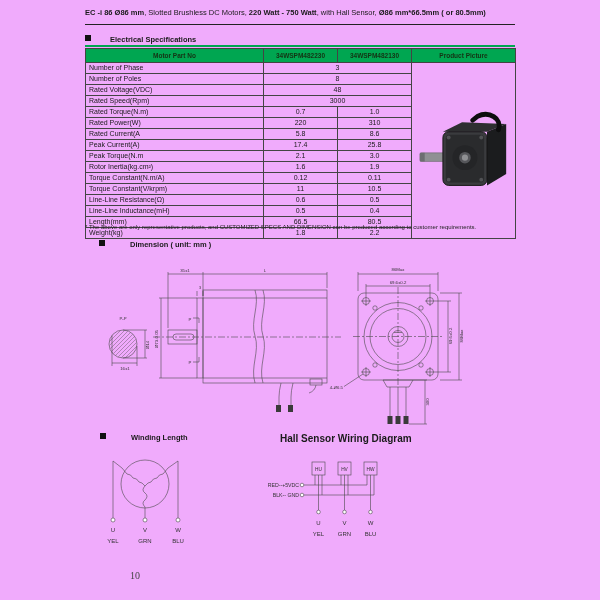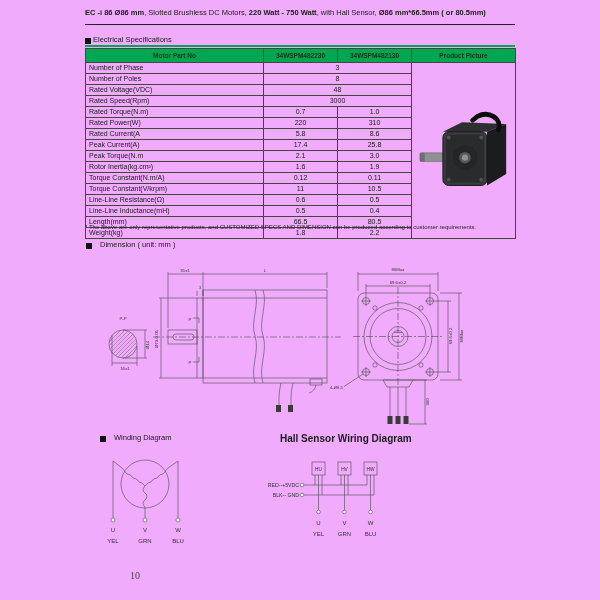--- a/index.html
+++ b/index.html
@@ -4,24 +4,24 @@
 <style>
   html,body{margin:0;padding:0;background:#fff;}
   .page{position:relative;width:600px;height:600px;background:#f0abfc;overflow:hidden;
         font-family:"Liberation Sans",sans-serif;color:#1a1a1a;}
   .abs{position:absolute;}
   
   .doc-title{left:85px;top:8px;width:436px;font-size:7.5px;line-height:1.25;white-space:nowrap;}
   .doc-title .b{font-weight:700;}
   .title-rule{left:85px;top:24px;width:430px;border-top:1.3px solid #222;height:0;}
   
-  .sec-head{display:flex;align-items:flex-end;gap:2px;font-size:7.5px;font-weight:400;}
+  .sec-head{display:flex;align-items:flex-start;gap:19px;font-size:7.5px;font-weight:700;}
   .bullet{width:6px;height:6px;background:#111;display:inline-block;flex:0 0 auto;}
   .head-elec{left:85px;top:35px;}
-  .head-dim{left:86px;top:240px;}
+  .head-dim{left:99px;top:240px;}
   .head-wind{left:100px;top:433px;}
   .head-hall{left:280px;top:433px;font-size:10px;font-weight:700;}
   .green-rule{left:85px;top:45px;width:430px;height:2px;background:#00A651;}
   
   .spec-table{left:85px;top:48px;width:430px;border-collapse:collapse;table-layout:fixed;}
   .spec-table th,.spec-table td{border:1px solid #444;padding:0 3px;line-height:10px;height:10px;
         font-size:7px;overflow:hidden;white-space:nowrap;}
   .spec-table th{background:#00A651;color:#143314;font-weight:700;height:13px;line-height:13px;
         font-size:6.5px;text-align:center;}
   .col-label{width:178px;} .col-v{width:74px;} .col-pic{width:104px;}
@@ -304,21 +304,21 @@
       <text x="303" y="15">86Max</text>
       <text x="303" y="27.5">69.6±0.2</text>
       <text x="356.5" y="80" transform="rotate(-90 356.5 80)">69.6±0.2</text>
       <text x="367.5" y="80" transform="rotate(-90 367.5 80)">86Max</text>
       <text x="333.5" y="146" transform="rotate(-90 333.5 146)">300</text>
     </g>
   </svg>
 
   <div class="abs sec-head head-wind">
     <span class="bullet"></span>
-    <span style="margin-left:6px">Winding Diagram</span>
+    <span style="margin-left:6px">Winding Length</span>
   </div>
   <div class="abs head-hall">Hall Sensor Wiring Diagram</div>
 
   <svg class="abs" style="left:95px;top:452px;" width="170" height="100" viewBox="0 0 170 100">
     <g class="lineart">
       <circle cx="50" cy="32" r="24"></circle>
       <path d="M50,34 Q47,30 44,30 Q42,26 38,26 Q36,22 32,22 L27,16 L18,9 L18,66" fill="none"></path>
       <path d="M50,34 Q53,30 56,30 Q58,26 62,26 Q64,22 68,22 L73,16 L83,9 L83,66" fill="none"></path>
       <path d="M50,34 Q46,38 50,41 Q54,44 50,48 Q46,51 50,55 L50,66" fill="none"></path>
       <circle cx="18" cy="68" r="2" fill="#fff"></circle>

